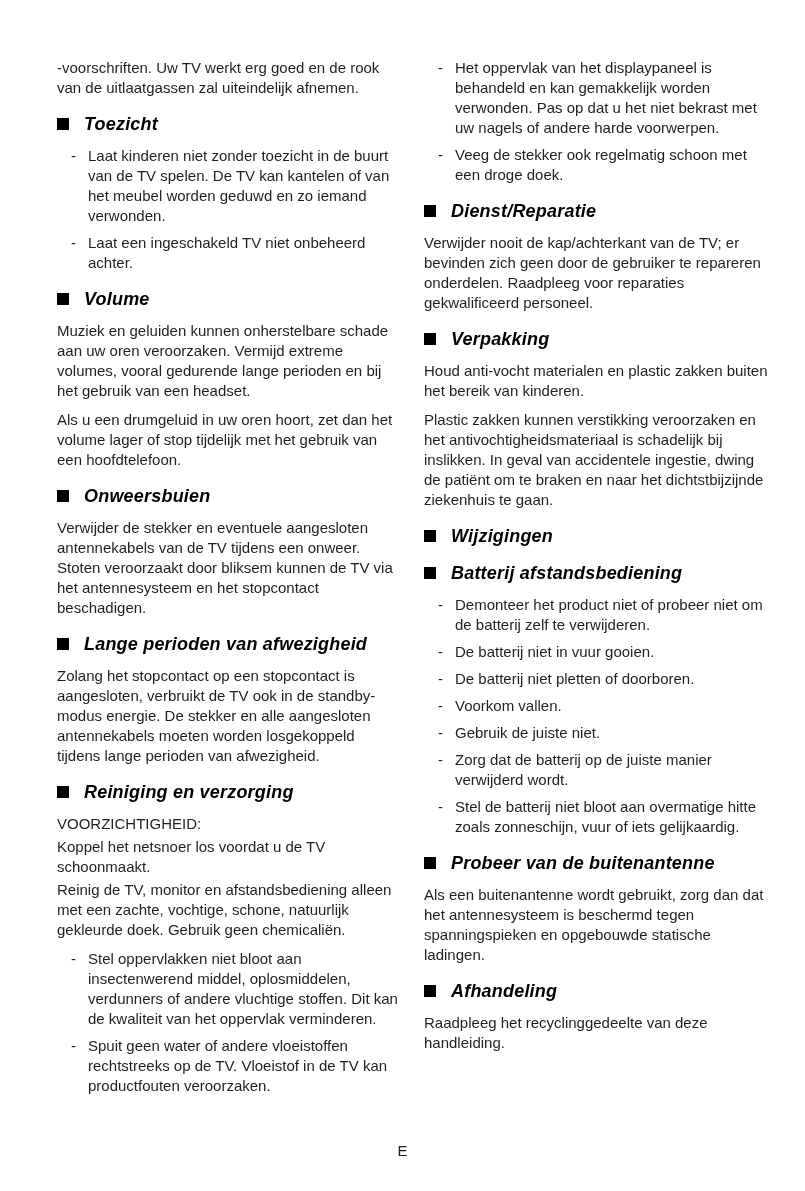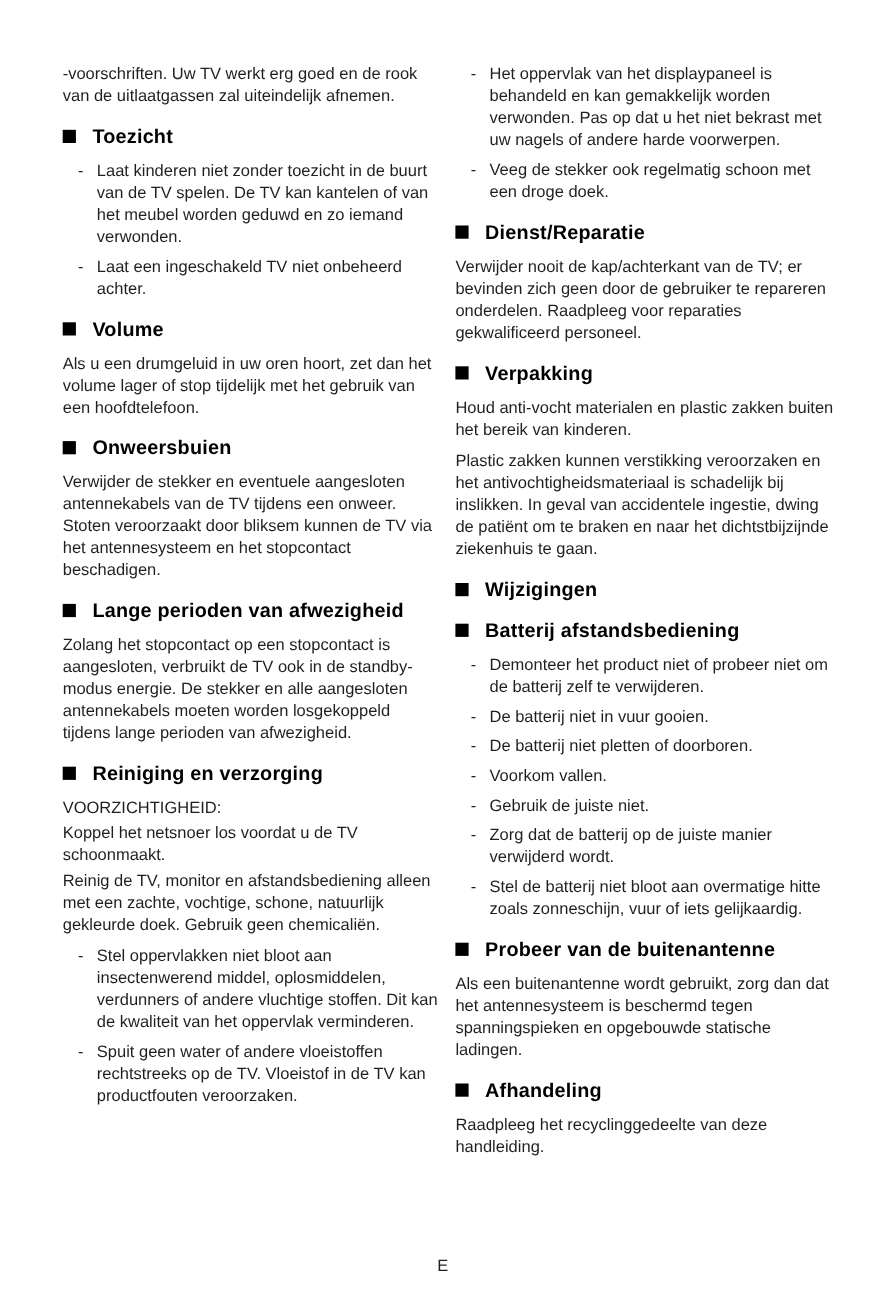--- a/index.html
+++ b/index.html
@@ -10,34 +10,35 @@
     font-family: "Liberation Sans", sans-serif;
     color: #1f1f1f;
     position: relative;
     overflow: hidden;
   }
   .page {
     position: absolute;
     inset: 0;
     padding: 58px 46px 0 57px;
     display: flex;
-    gap: 12px;
+    gap: 22px;
   }
   .column {
     flex: 0 0 345px;
     width: 345px;
     font-size: 15px;
     line-height: 20px;
   }
   .heading {
     display: flex;
     align-items: center;
     gap: 15px;
     margin: 15px 0 11px;
     line-height: 22px;
+    font-style: italic;
   }
   .sq {
     width: 12px;
     height: 12px;
     background: #000000;
     flex: 0 0 12px;
   }
   .h-text {
     font-size: 18px;
     font-weight: bold;
@@ -80,20 +81,21 @@
         <span class="li-text">Laat kinderen niet zonder toezicht in de buurt van de TV spelen. De TV kan kantelen of van het meubel worden geduwd en zo iemand verwonden.</span>
       </div>
       <div class="list-item">
         <span class="dash">-</span>
         <span class="li-text">Laat een ingeschakeld TV niet onbeheerd achter.</span>
       </div>
       <div class="heading">
         <span class="sq"></span>
         <span class="h-text">Volume</span>
       </div>
+      <p class="para">Muziek en geluiden kunnen onherstelbare schade aan uw oren veroorzaken. Vermijd extreme volumes, vooral gedurende lange perioden en bij het gebruik van een headset.</p>
       <p class="para">Als u een drumgeluid in uw oren hoort, zet dan het volume lager of stop tijdelijk met het gebruik van een hoofdtelefoon.</p>
       <div class="heading">
         <span class="sq"></span>
         <span class="h-text">Onweersbuien</span>
       </div>
       <p class="para">Verwijder de stekker en eventuele aangesloten antennekabels van de TV tijdens een onweer. Stoten veroorzaakt door bliksem kunnen de TV via het antennesysteem en het stopcontact beschadigen.</p>
       <div class="heading">
         <span class="sq"></span>
         <span class="h-text">Lange perioden van afwezigheid</span>
       </div>

